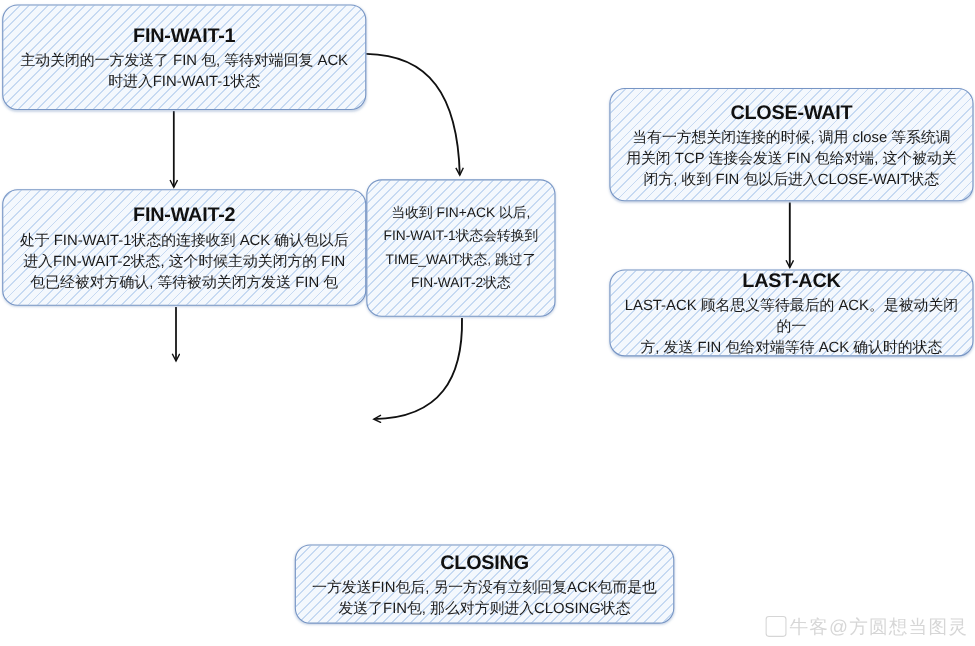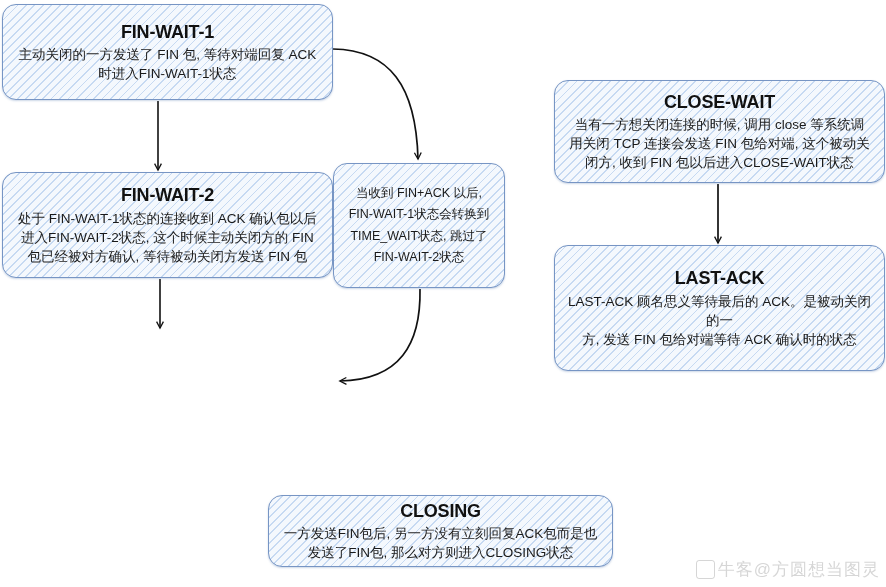--- a/index.html
+++ b/index.html
@@ -70,21 +70,21 @@
     font-size: 12.5px;
     line-height: 1.7;
   }
 
   
   #node-fin-wait-1   { left: 2px;   top: 4px;   width: 331px; height: 96px; }
   #node-fin-wait-2   { left: 2px;   top: 172px; width: 331px; height: 106px; }
   #node-time-wait    { left: 2px;   top: 330px; width: 331px; height: 104px; }
   #node-note-finack  { left: 333px; top: 163px; width: 172px; height: 125px; }
   #node-close-wait   { left: 554px; top: 80px;  width: 331px; height: 103px; }
-  #node-last-ack     { left: 554px; top: 245px; width: 331px; height: 126px; }
+  #node-last-ack     { left: 554px; top: 245px; width: 331px; height: 79px; }
   #node-closing      { left: 268px; top: 495px; width: 345px; height: 72px; }
 
   
   #watermark {
     position: absolute;
     right: 6px;
     bottom: 6px;
     font-family: "Liberation Sans", sans-serif;
     font-size: 17px;
     color: rgba(120,120,120,0.30);

